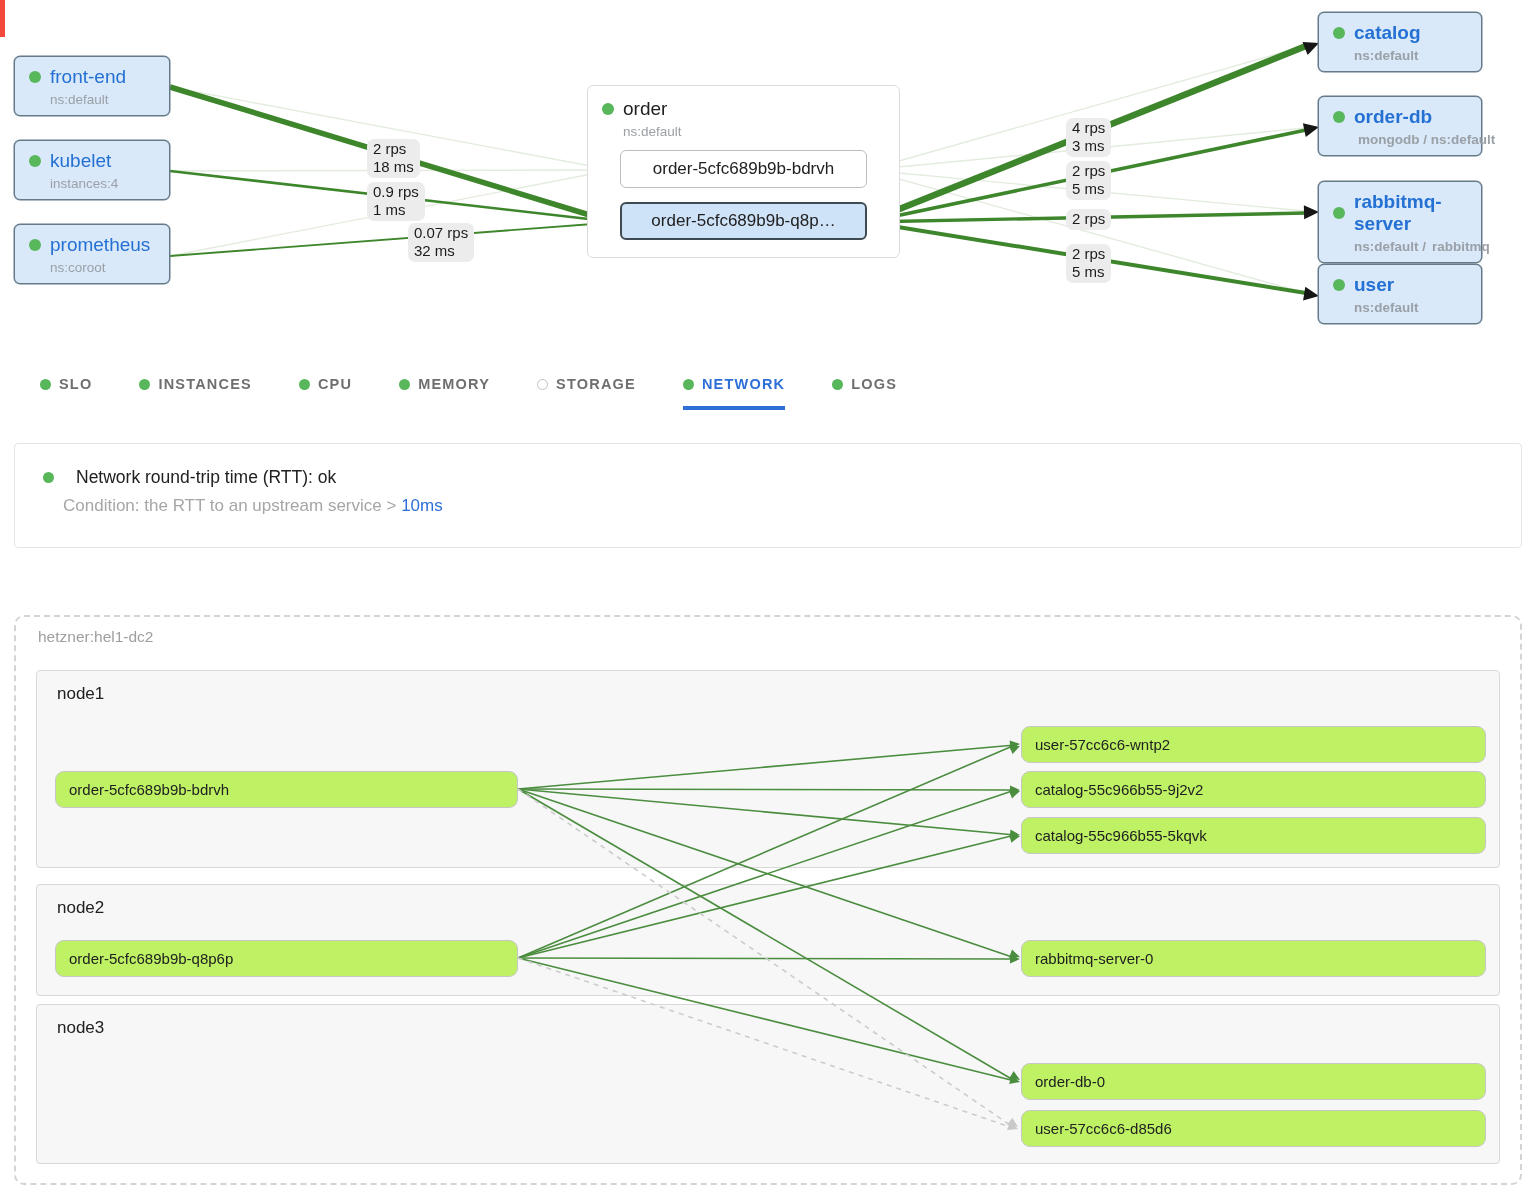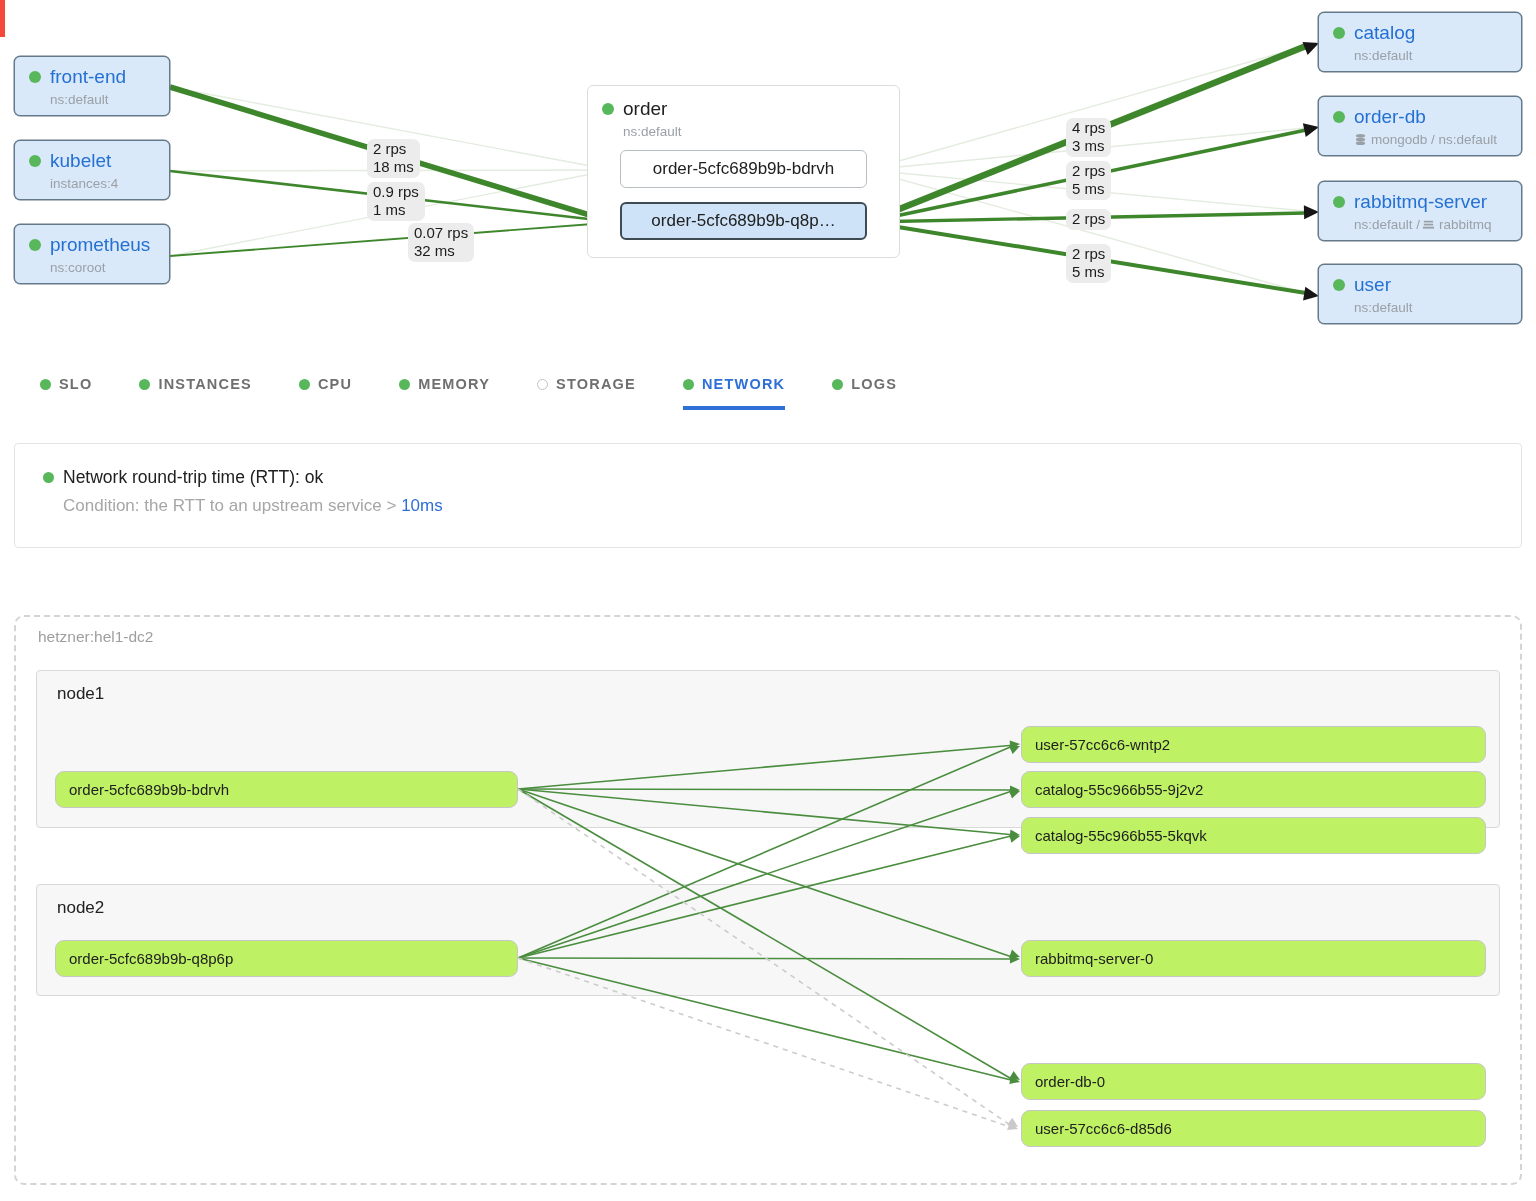--- a/index.html
+++ b/index.html
@@ -12,21 +12,21 @@
   .topo-svg{position:absolute;left:0;top:0;z-index:1;}
   .map-svg{position:absolute;left:0;top:0;z-index:6;pointer-events:none;}
 
   
   .svc{position:absolute;z-index:4;box-sizing:border-box;width:156px;
        background:#d9e9fa;border:1px solid #64798a;border-radius:6px;
        padding:9px 10px 8px 14px;box-shadow:0 0 0 .5px #64798a;}
   .svc .name-row{display:flex;align-items:center;gap:9px;}
   .svc .name{color:#2470d3;font-size:19px;}
   .svc .sub{color:#9aa0a6;font-size:13.5px;margin:4px 0 0 21px;white-space:nowrap;display:flex;align-items:center;gap:2px;}
-  .svc-right{width:204px;}
+  .svc-right{width:164px;font-weight:bold;}
   .dot{width:12px;height:12px;border-radius:50%;background:#58b75b;display:inline-block;flex:none;}
   .dot.small{width:11px;height:11px;}
   .dot.hollow{background:#fff;border:1.5px solid #c2c2c2;box-sizing:border-box;}
 
   .mini-icon{display:inline-block;vertical-align:-2px;margin-right:2px;}
 
   
   .order-group{position:absolute;left:587px;top:85px;width:313px;height:173px;z-index:3;
        background:#fff;border:1px solid #dcdcdc;border-radius:6px;box-sizing:border-box;padding:12px 14px;}
   .order-group .name-row{display:flex;align-items:center;gap:9px;}
@@ -45,21 +45,21 @@
 
   
   .tabs{position:absolute;left:40px;top:376px;display:flex;gap:47px;z-index:4;}
   .tab{display:flex;align-items:center;gap:8px;font-size:14.5px;font-weight:bold;
        letter-spacing:1.2px;color:#6f6f6f;padding-bottom:14px;border-bottom:4px solid transparent;cursor:pointer;}
   .tab.active{color:#2e6fd8;border-bottom-color:#2e6fd8;}
 
   
   .rtt-card{position:absolute;left:14px;top:443px;width:1508px;height:105px;box-sizing:border-box;
        border:1px solid #e4e4e4;border-radius:4px;background:#fff;padding:23px 28px;z-index:4;}
-  .rtt-title-row{display:flex;align-items:center;gap:9px;font-size:17.5px;color:#212121;}
+  .rtt-title-row{display:flex;align-items:center;gap:22px;font-size:17.5px;color:#212121;}
   .rtt-cond{margin:8px 0 0 20px;font-size:17px;color:#a6a6a6;}
   .rtt-cond .thr{color:#2e6fd8;}
 
   
   .map{position:absolute;left:14px;top:615px;width:1508px;height:570px;box-sizing:border-box;
        border:2px dashed #d4d4d4;border-radius:10px;z-index:2;}
   .map-zone-label{position:absolute;left:22px;top:11px;font-size:15.5px;color:#9e9e9e;}
   .node{position:absolute;left:36px;width:1464px;box-sizing:border-box;z-index:3;
        background:#f7f7f7;border:1px solid #d9d9d9;border-radius:4px;}
   .node .node-label{padding:13px 0 0 20px;font-size:17px;color:#212121;}
@@ -248,25 +248,28 @@
       <span>Network round-trip time (RTT): ok</span>
     </div>
     <div class="rtt-cond">
       <span>Condition: the RTT to an upstream service &gt; </span><span class="thr">10ms</span>
     </div>
   </div>
 
   <div class="map">
     <div class="map-zone-label">hetzner:hel1-dc2</div>
   </div>
-  <div class="node" style="top:670px;height:158px;">
+  <div class="node" style="top:670px;height:198px;">
     <div class="node-label">node1</div>
   </div>
   <div class="node" style="top:884px;height:112px;">
     <div class="node-label">node2</div>
+  </div>
+  <div class="node" style="top:1004px;height:160px;">
+    <div class="node-label">node3</div>
   </div>
 
   <svg class="map-svg" width="1536" height="1201">
     <g stroke="#4b8d3f" stroke-width="1.6" fill="none">
       <line x1="518" y1="789" x2="1015" y2="745"></line>
       <line x1="518" y1="789" x2="1015" y2="790"></line>
       <line x1="518" y1="789" x2="1015" y2="835"></line>
       <line x1="518" y1="789" x2="1015" y2="958"></line>
       <line x1="518" y1="789" x2="1015" y2="1081"></line>
       <line x1="518" y1="958" x2="1015" y2="745"></line>

